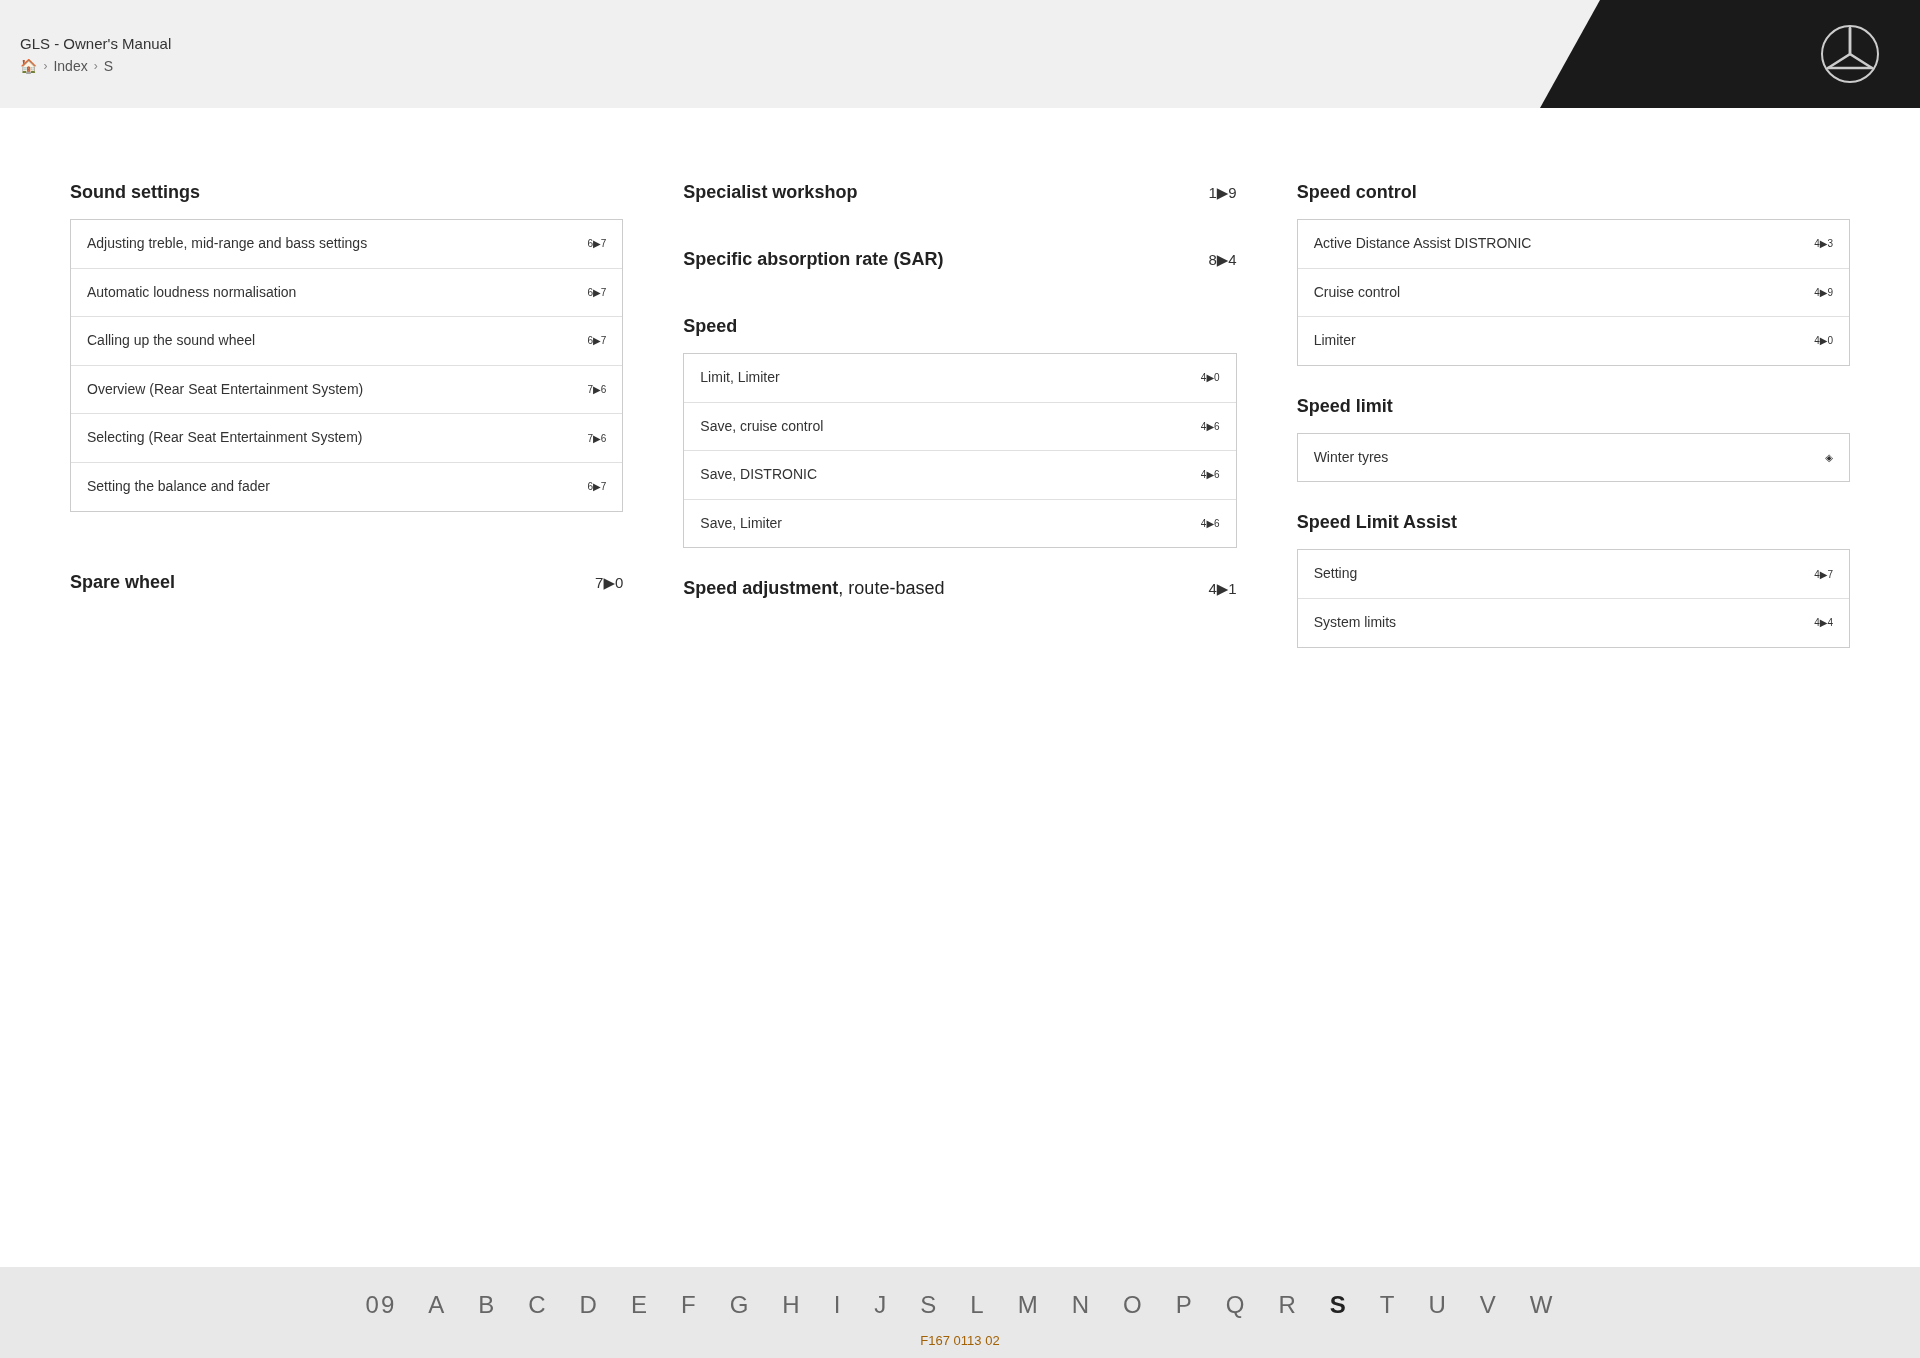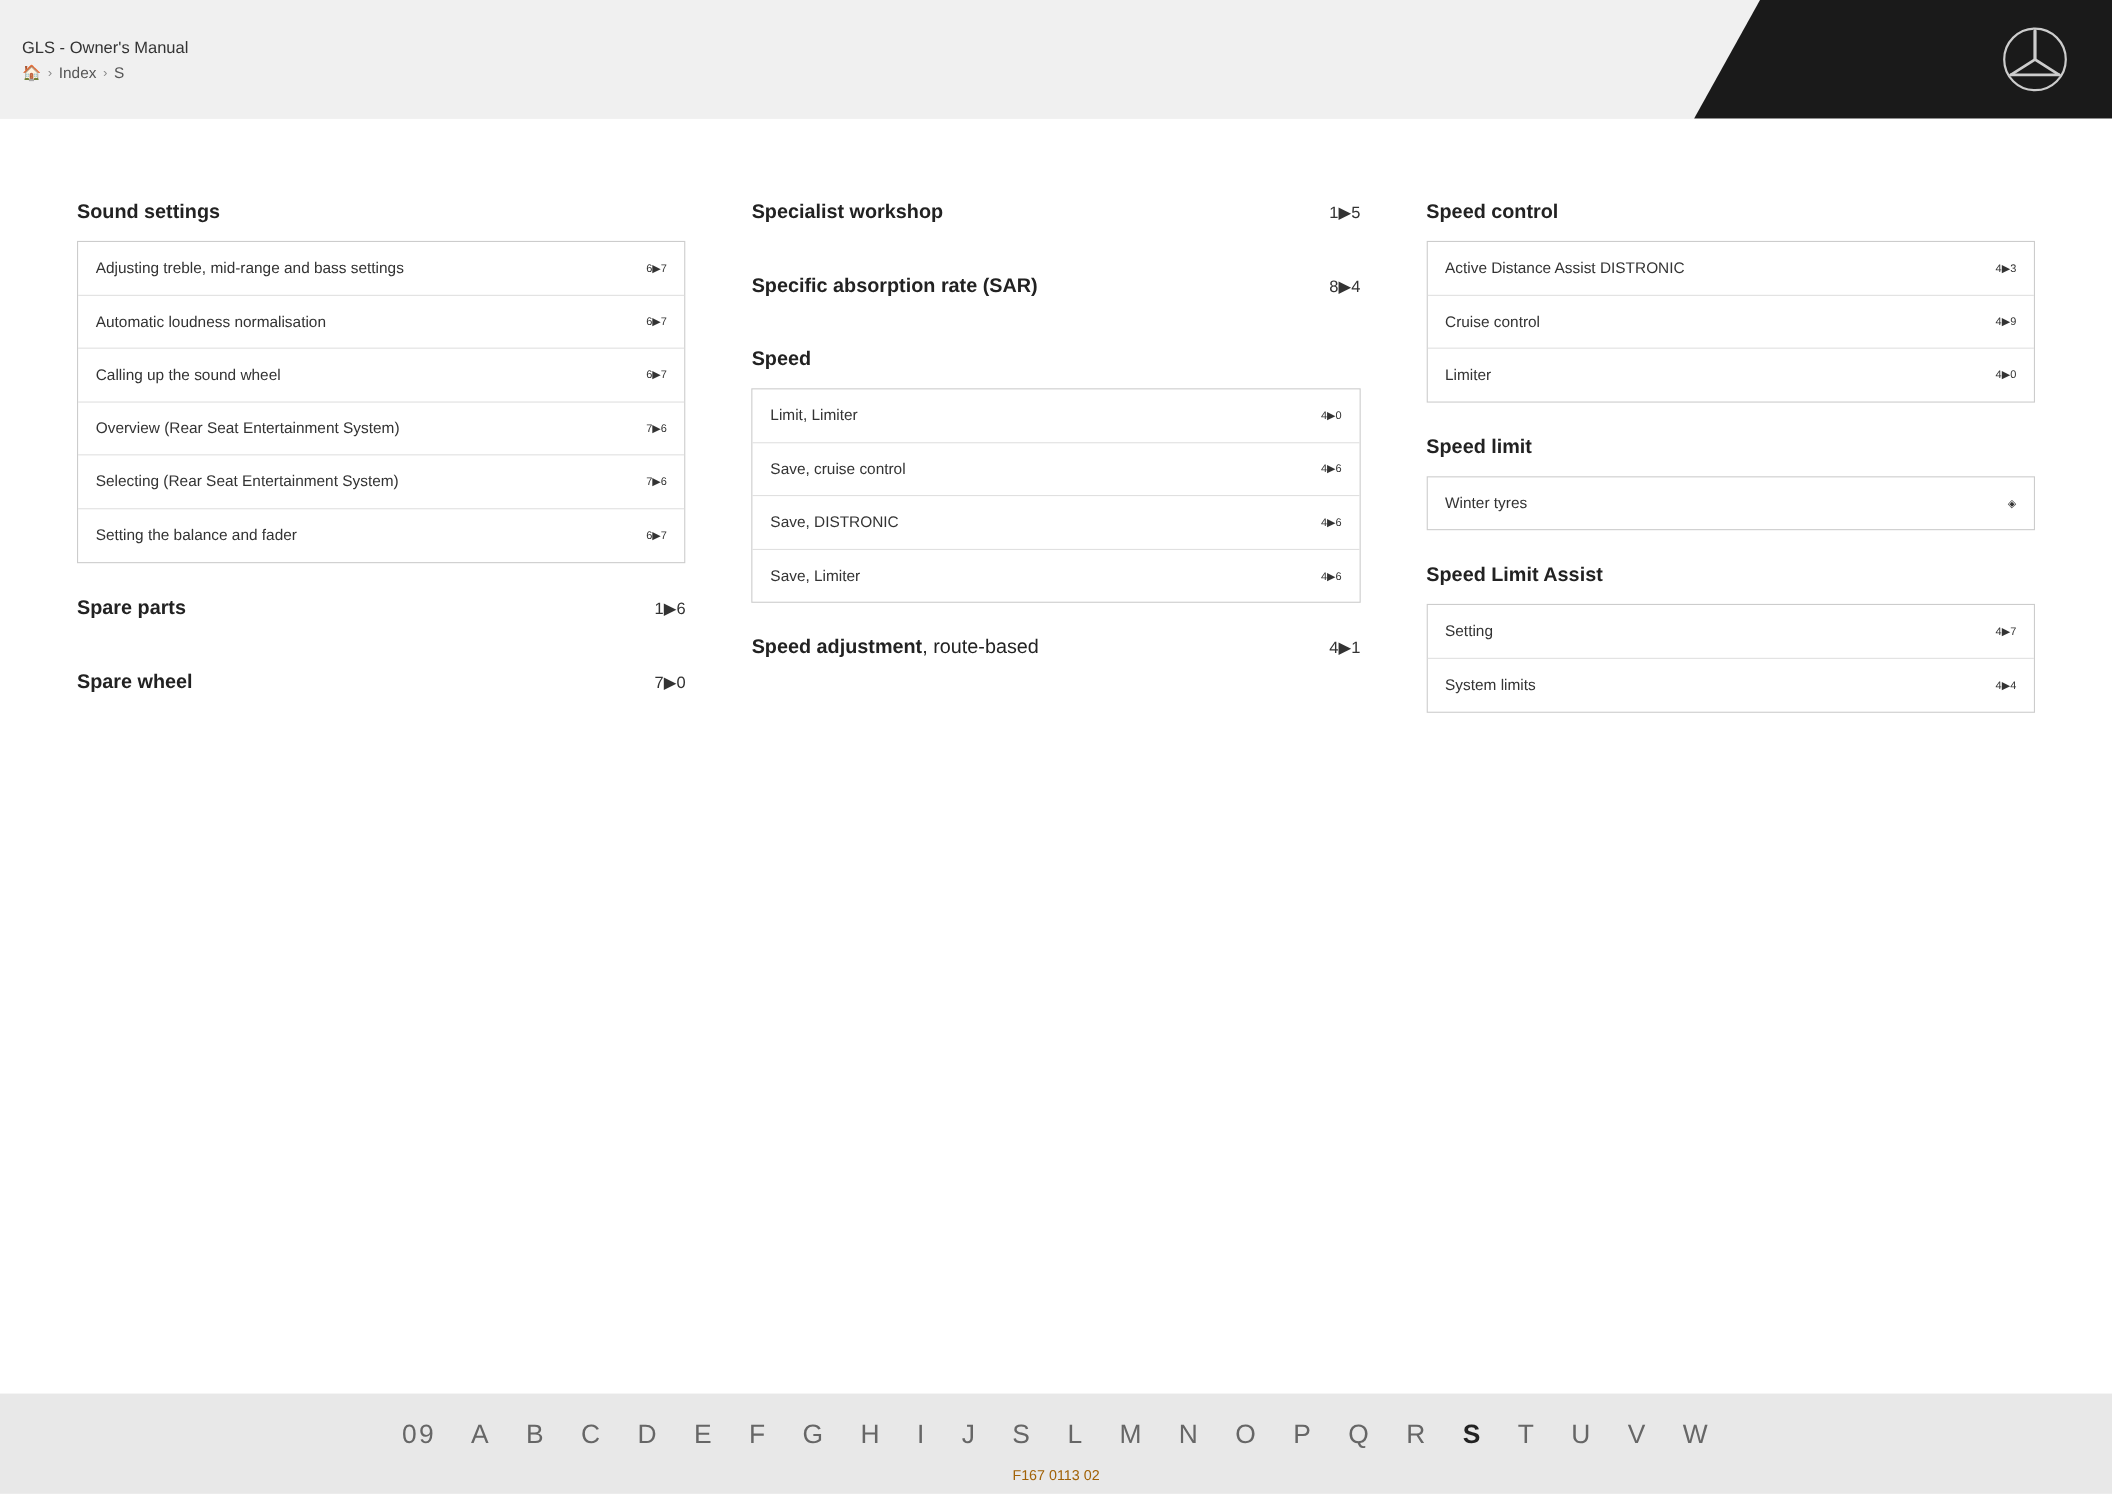--- a/index.html
+++ b/index.html
@@ -208,38 +208,34 @@
           <span class="index-item-page">7▶6</span>
         </div>
         <div class="index-item">
           <span class="index-item-text">Setting the balance and fader</span>
           <span class="index-item-page">6▶7</span>
         </div>
       </div>
 
       <div class="spacer"></div>
 
-      <div class="section-title-with-page">
-        <span class="section-title">Spare parts</span>
-        <span class="page-num">1▶6</span>
-      </div>
 
       <div class="spacer"></div>
 
       <div class="section-title-with-page">
         <span class="section-title">Spare wheel</span>
         <span class="page-num">7▶0</span>
       </div>
     </div>
 
     <div>
 
       <div class="section-title-with-page">
         <span class="section-title">Specialist workshop</span>
-        <span class="page-num">1▶5</span>
+        <span class="page-num">1▶9</span>
       </div>
 
       <div class="spacer"></div>
 
       <div class="section-title-with-page">
         <span class="section-title">Specific absorption rate (SAR)</span>
         <span class="page-num">8▶4</span>
       </div>
 
       <div class="spacer"></div>

